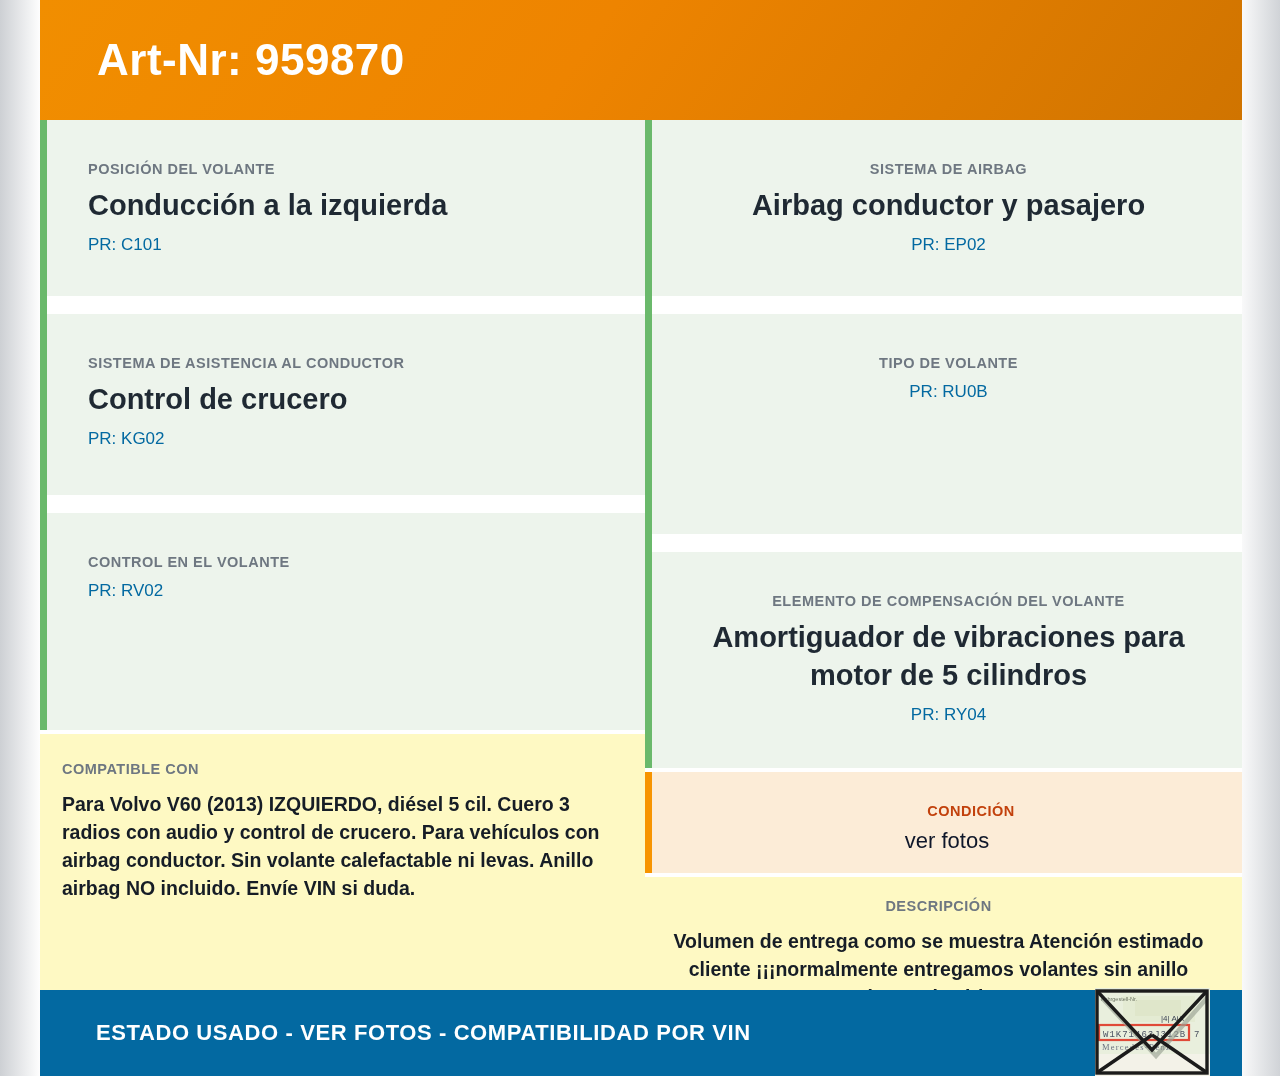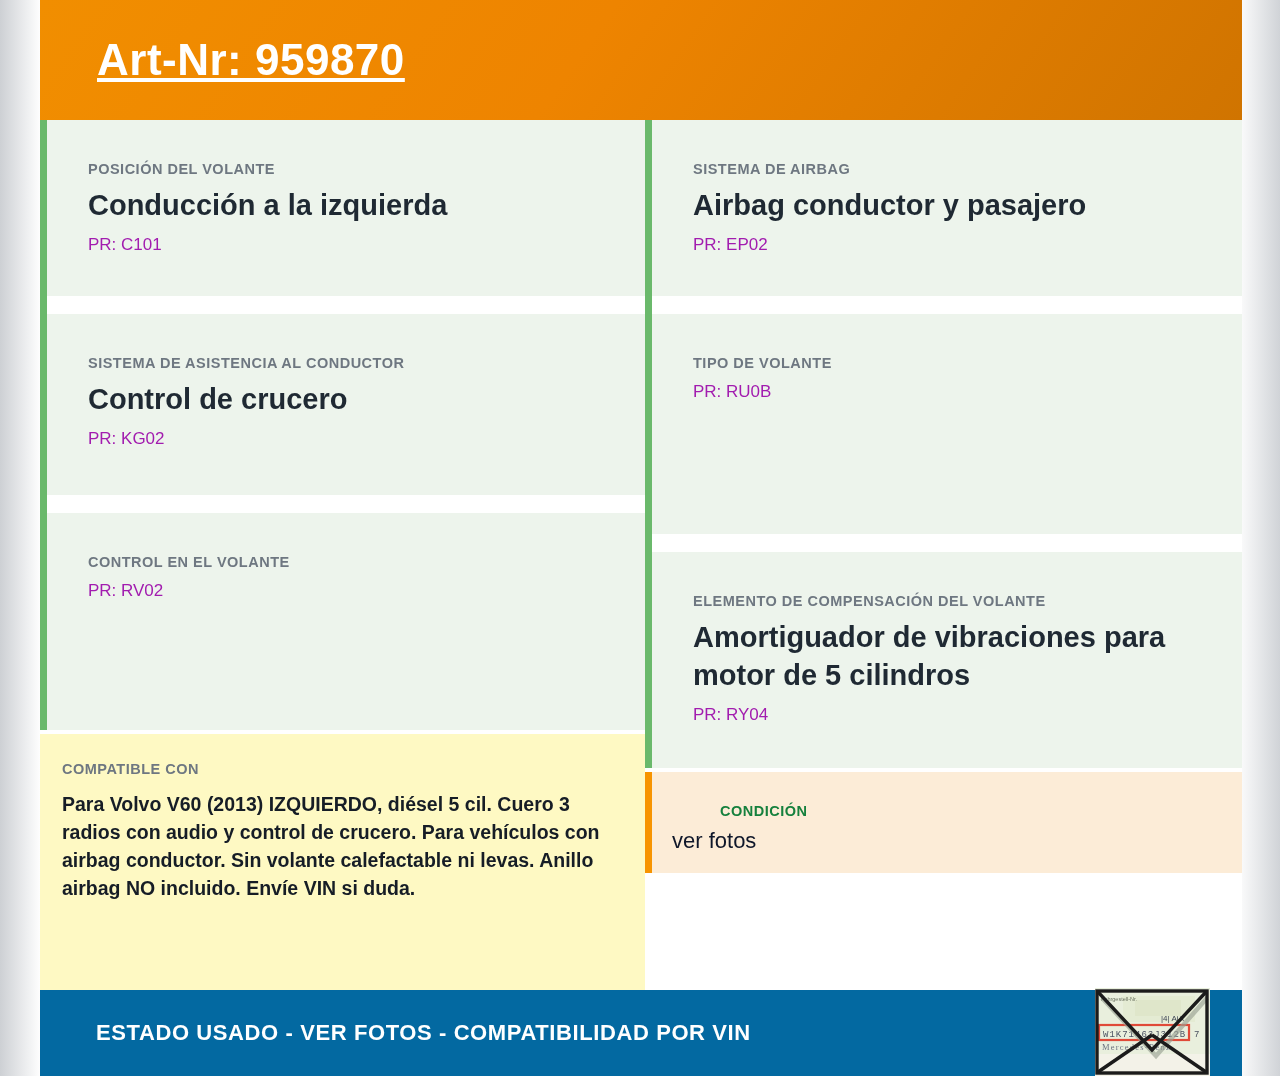--- a/index.html
+++ b/index.html
@@ -21,27 +21,26 @@
     background: linear-gradient(125deg, #f18e00 0%, #ee8400 45%, #d07400 100%);
     display: flex;
     align-items: center;
     padding-left: 57px;
   }
   .hdr h1 {
     color: #ffffff;
     font-size: 44px;
     font-weight: 800;
     letter-spacing: 0.5px;
-    text-decoration: underline;
   }
   
   .cols { display: flex; width: 100%; }
   .col { display: flex; flex-direction: column; }
   .col.left  { width: 605px; justify-content: flex-end; }
-  .col.right { width: 597px; }
+  .col.right { width: 597px; text-align: center; }
   .green-stack { border-left: 7px solid #6ab96b; background: #ffffff; }
   .gcard {
     background: #edf4ec;
     padding: 41px 38px 0 41px;
     overflow: hidden;
   }
   .gcard + .gcard { margin-top: 18px; }
   .lab {
     font-size: 14.5px;
     font-weight: 700;
@@ -51,21 +50,21 @@
   .val {
     margin-top: 9px;
     font-size: 29px;
     font-weight: 700;
     line-height: 38px;
     color: #1f2933;
   }
   .pr {
     margin-top: 11px;
     font-size: 17px;
-    color: #a21caf;
+    color: #0369a1;
   }
   
   .h176 { height: 176px; }
   .h181 { height: 181px; }
   .h217 { height: 217px; }
   .h220 { height: 220px; }
   .h216 { height: 216px; }
   
   .white-sec {
     background: #fef9c3;
@@ -82,21 +81,21 @@
   .compat { margin-top: 4px; height: 284px; }
   .descr  { margin-top: 4px; height: 141px; padding-top: 21px; padding-left: 20px; }
   
   .cond {
     margin-top: 4px;
     height: 101px;
     background: #fcecd7;
     border-left: 7px solid #f79400;
     padding: 31px 20px 0 20px;
   }
-  .cond .lab { color: #15803d; margin-left: 48px; }
+  .cond .lab { color: #c2410c; margin-left: 48px; }
   .cond-val {
     margin-top: 9px;
     font-size: 22px;
     font-weight: 500;
     color: #0f172a;
   }
   
   .ftr {
     position: absolute;
     left: 0; bottom: 0;
@@ -170,20 +169,24 @@
         <div class="gcard h216">
           <div class="lab">ELEMENTO DE COMPENSACIÓN DEL VOLANTE</div>
           <div class="val">Amortiguador de vibraciones para motor de 5 cilindros</div>
           <div class="pr">PR: RY04</div>
         </div>
       </div>
       <div class="cond">
         <div class="lab">CONDICIÓN</div>
         <div class="cond-val">ver fotos</div>
       </div>
+      <div class="white-sec descr">
+        <div class="lab">DESCRIPCIÓN</div>
+        <div class="body-txt">Volumen de entrega como se muestra Atención estimado cliente ¡¡¡normalmente entregamos volantes sin anillo colector de airbag!!!</div>
+      </div>
     </div>
 
   </div>
 
   <div class="ftr">
     <span class="ftr-txt">ESTADO USADO - VER FOTOS - COMPATIBILIDAD POR VIN</span>
   </div>
 
   <svg class="stamp" viewBox="0 0 115 88">
 

